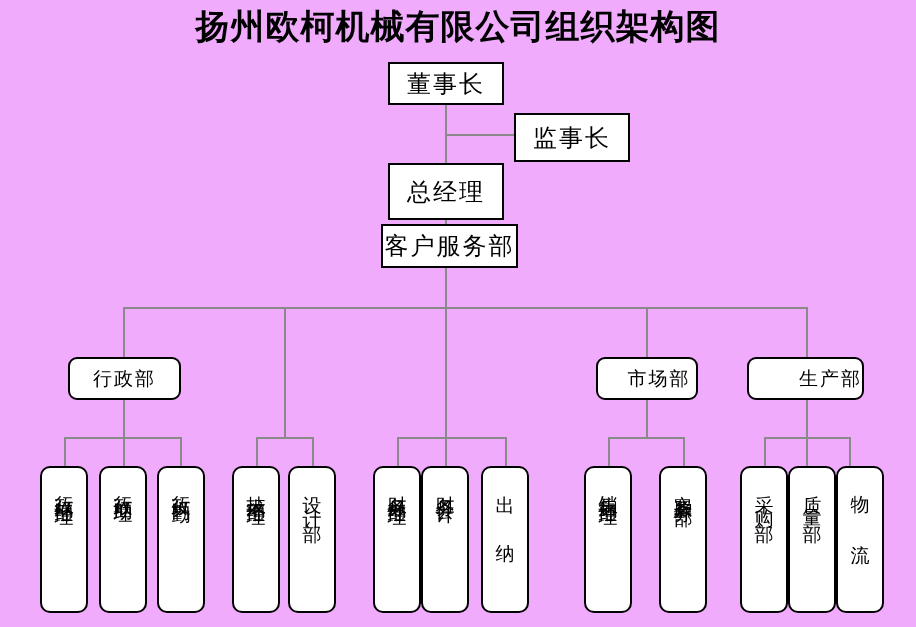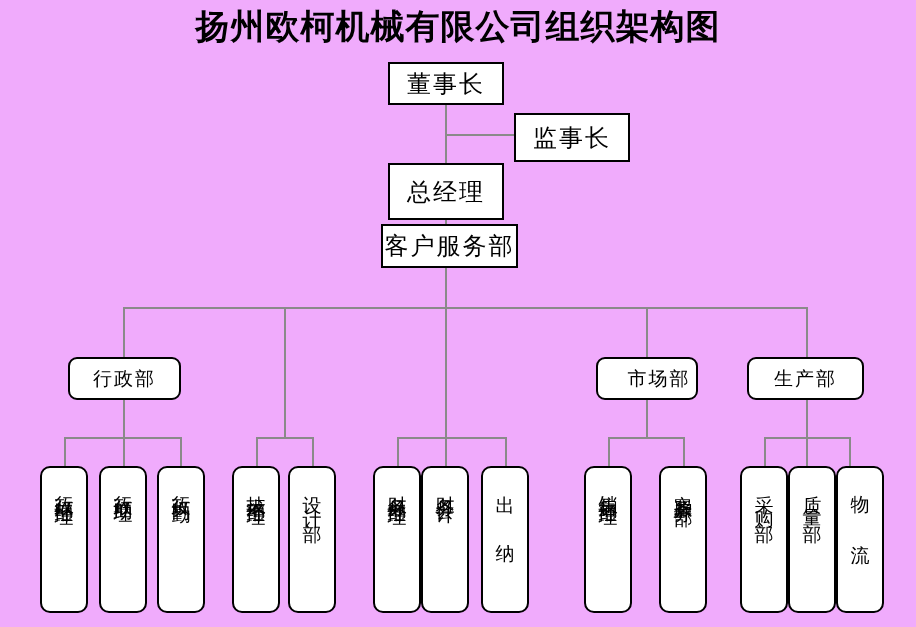--- a/index.html
+++ b/index.html
@@ -143,21 +143,21 @@
   <div class="node dept" style="left:68px; top:357px; width:113px; height:43px;">
     <span>行政部</span>
   </div>
 
 
 
   <div class="node dept" style="left:596px; top:357px; width:102px; height:43px;padding-left:24px;">
     <span>市场部</span>
   </div>
 
-  <div class="node dept" style="left:747px; top:357px; width:117px; height:43px;">
+  <div class="node dept" style="left:747px; top:357px; width:117px; height:43px;justify-content:flex-end;">
     <span>生产部</span>
   </div>
 
   <div class="node leaf" style="left:40px; top:466px; width:48px; height:147px;">
     <span class="vtext">行政部经理</span>
   </div>
   <div class="node leaf" style="left:99px; top:466px; width:48px; height:147px;">
     <span class="vtext">行政助理</span>
   </div>
   <div class="node leaf" style="left:157px; top:466px; width:48px; height:147px;">

